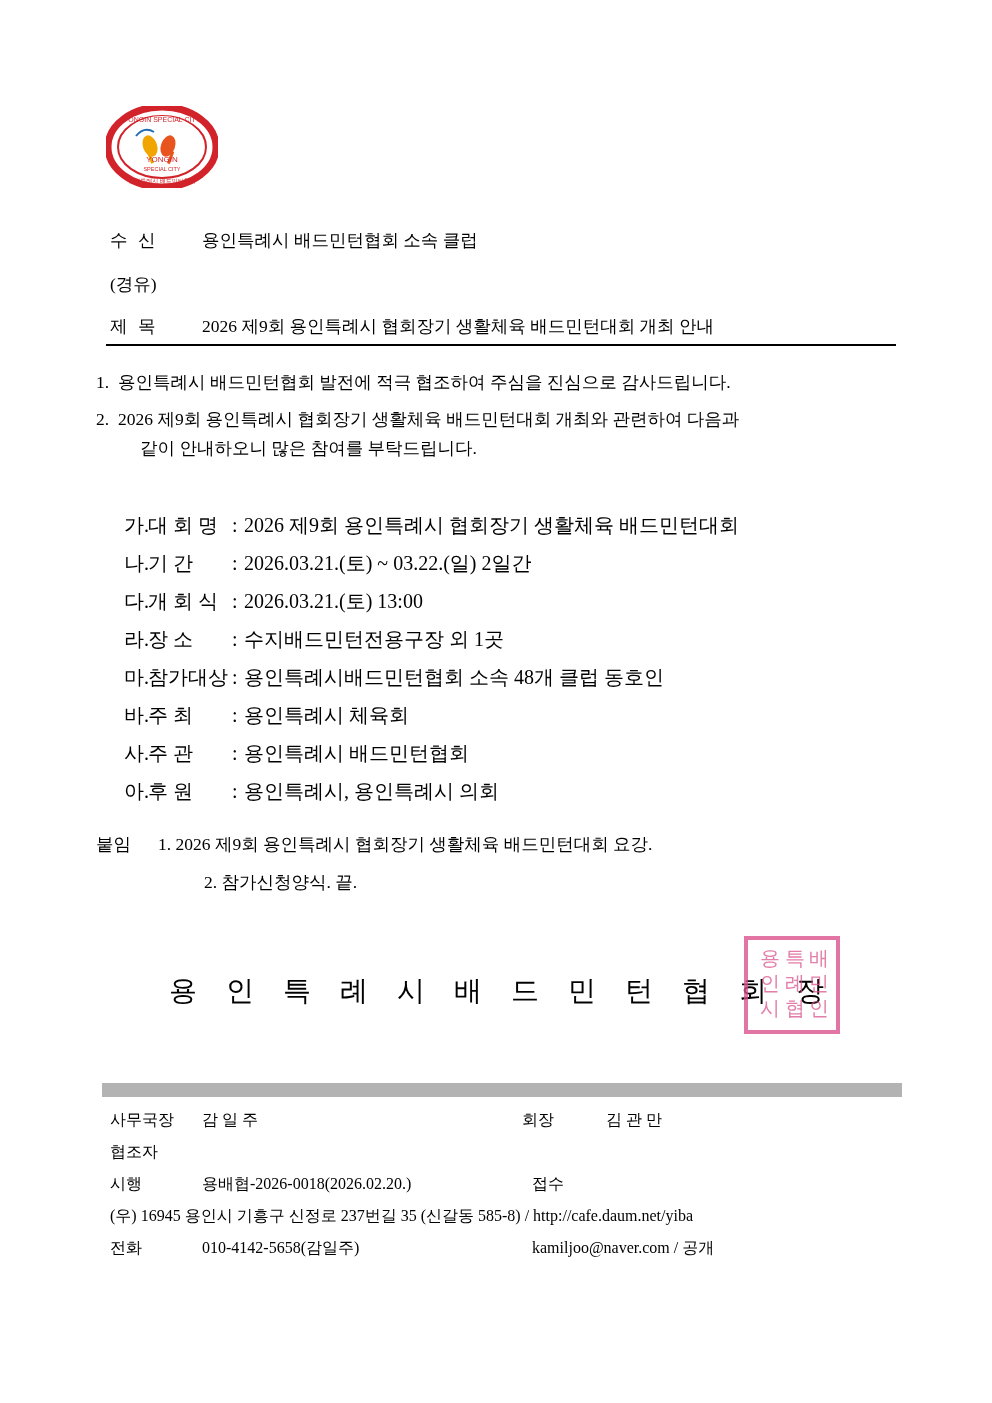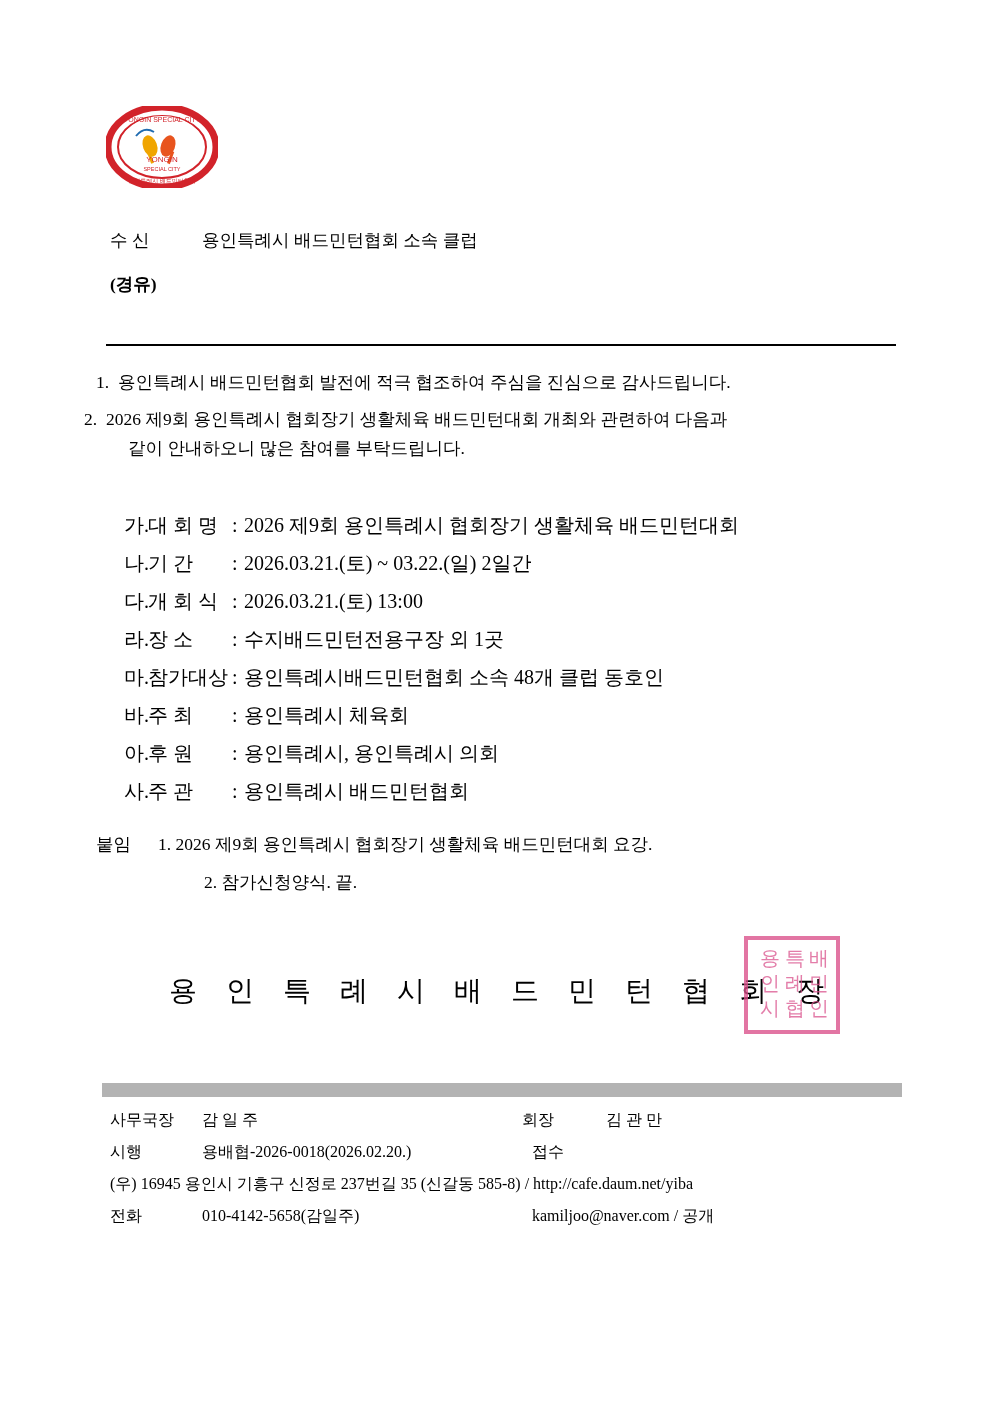--- a/index.html
+++ b/index.html
@@ -40,23 +40,24 @@
   
   .field-row {
     position: absolute;
     left: 104px;
     font-size: 17.5px;
     white-space: nowrap;
   }
   .field-label {
     display: inline-block;
     width: 92px;
+    font-family: Liberation Mono, monospace;
   }
   .row-susin  { top: 228px; }
-  .row-gyeongyu { top: 272px; font-weight: bold; }
+  .row-gyeongyu { top: 272px; }
   .row-jemok  { top: 314px; }
 
   .hr-thick {
     position: absolute;
     left: 100px;
     top: 344px;
     width: 790px;
     height: 2px;
     background: #000;
   }
@@ -66,21 +67,21 @@
     position: absolute;
     font-size: 17.5px;
     line-height: 1.65;
   }
   .para-1 {
     left: 90px;
     top: 368px;
     width: 820px;
   }
   .para-2 {
-    left: 78px;
+    left: 90px;
     top: 405px;
     width: 810px;
     text-decoration: underline;
   }
   .para-num {
     display: inline-block;
     width: 22px;
   }
   .para-2-body {
     display: inline-block;
@@ -200,20 +201,23 @@
 
 
   <div class="field-row row-susin">
     <span class="field-label">수 신</span><span>용인특례시 배드민턴협회 소속 클럽</span>
   </div>
 
   <div class="field-row row-gyeongyu">
     <span>(경유)</span>
   </div>
 
+  <div class="field-row row-jemok">
+    <span class="field-label">제 목</span><span>2026 제9회 용인특례시 협회장기 생활체육 배드민턴대회 개최 안내</span>
+  </div>
 
   <div class="hr-thick"></div>
 
   <div class="para para-1">
     <span class="para-num">1.</span><span>용인특례시 배드민턴협회 발전에 적극 협조하여 주심을 진심으로 감사드립니다.</span>
   </div>
 
   <div class="para para-2">
     <span class="para-num">2.</span><span class="para-2-body">
       <span>2026 제9회 용인특례시 협회장기 생활체육 배드민턴대회 개최와 관련하여 다음과</span>
@@ -234,24 +238,24 @@
     <div class="detail-line">
       <span class="d-mark">라.</span><span class="d-key">장       소</span><span class="d-colon">:</span><span>수지배드민턴전용구장 외 1곳</span>
     </div>
     <div class="detail-line">
       <span class="d-mark">마.</span><span class="d-key">참가대상</span><span class="d-colon">:</span><span>용인특례시배드민턴협회 소속 48개 클럽 동호인</span>
     </div>
     <div class="detail-line">
       <span class="d-mark">바.</span><span class="d-key">주       최</span><span class="d-colon">:</span><span>용인특례시 체육회</span>
     </div>
     <div class="detail-line">
+      <span class="d-mark">사.</span><span class="d-key">주       관</span><span class="d-colon">:</span><span>용인특례시 배드민턴협회</span>
+    </div>
+    <div class="detail-line">
       <span class="d-mark">아.</span><span class="d-key">후       원</span><span class="d-colon">:</span><span>용인특례시, 용인특례시 의회</span>
-    </div>
-    <div class="detail-line">
-      <span class="d-mark">사.</span><span class="d-key">주       관</span><span class="d-colon">:</span><span>용인특례시 배드민턴협회</span>
     </div>
   </div>
 
   <div class="attach">
     <div class="attach-line">
       <span class="attach-label">붙임</span><span>1. 2026 제9회 용인특례시 협회장기 생활체육 배드민턴대회 요강.</span>
     </div>
     <div class="attach-line">
       <span class="attach-indent"></span><span>2. 참가신청양식.   끝.</span>
     </div>
@@ -276,20 +280,23 @@
     </svg>
   </div>
 
   <div class="footer-bar"></div>
 
   <div class="footer">
     <div class="f-line">
       <span class="f-label">사무국장</span><span class="f-val-1">감 일 주</span><span class="f-label-2">회장</span><span>김 관 만</span>
     </div>
     <div class="f-line">
+      <span>협조자</span>
+    </div>
+    <div class="f-line">
       <span class="f-label">시행</span><span class="f-mid f-serif-link">용배협-2026-0018(2026.02.20.)</span><span>접수</span>
     </div>
     <div class="f-line">
       <span>(우) 16945  용인시 기흥구 신정로 237번길 35 (신갈동 585-8) / </span><span class="f-serif-link">http://cafe.daum.net/yiba</span>
     </div>
     <div class="f-line">
       <span class="f-label">전화</span><span class="f-mid f-serif-link">010-4142-5658(감일주)</span><span class="f-serif-link">kamiljoo@naver.com</span>&nbsp;<span>/ 공개</span>
     </div>
   </div>
 

